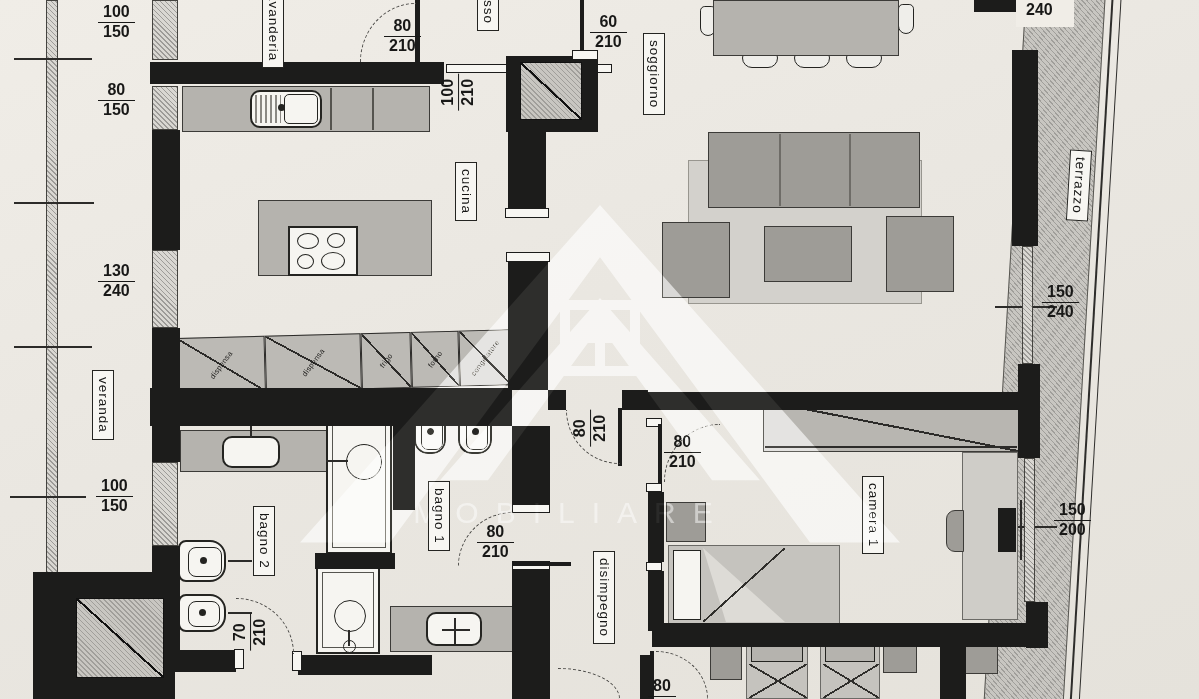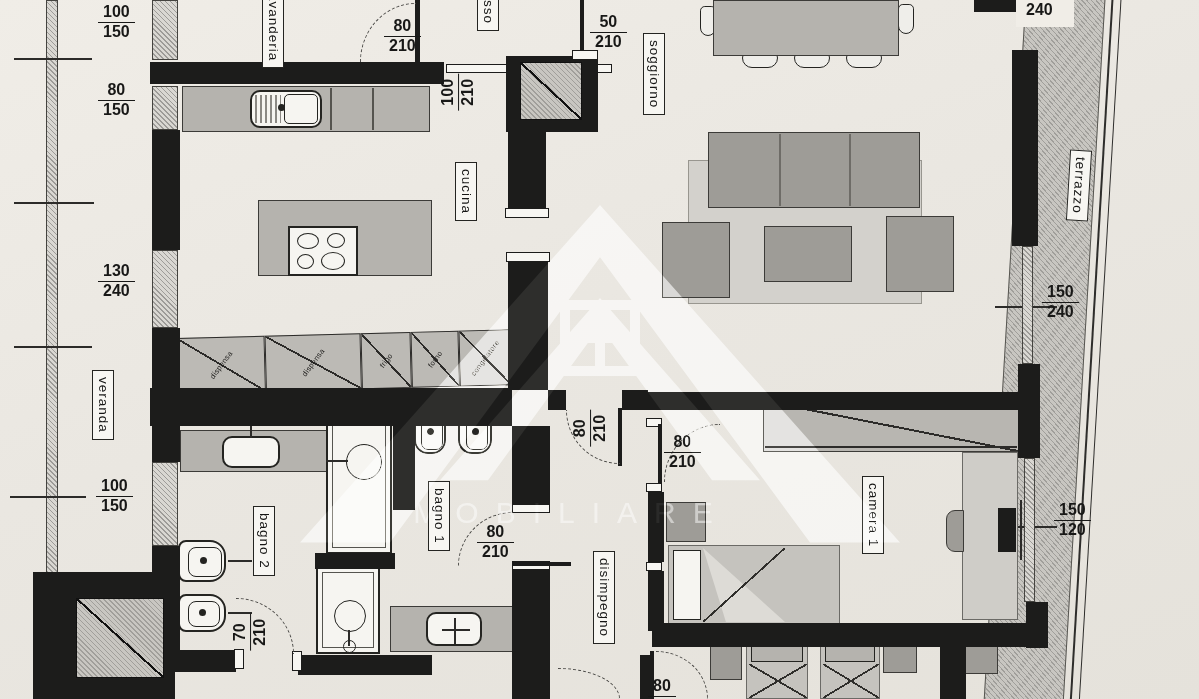--- a/index.html
+++ b/index.html
@@ -285,29 +285,29 @@
   <div class="abs" style="left:1016px;top:0;width:58px;height:27px;background:#f0ede7;"></div>
   <div class="dim single" style="left:1022px;top:2px;">
     <span class="t">240</span>
   </div>
   <div class="dim" style="left:1042px;top:284px;">
     <span class="t">150</span>
     <span class="b">240</span>
   </div>
   <div class="dim" style="left:1054px;top:502px;">
     <span class="t">150</span>
-    <span class="b">120</span>
+    <span class="b">200</span>
   </div>
 
   <div class="dim" style="left:384px;top:18px;">
     <span class="t">80</span>
     <span class="b">210</span>
   </div>
   <div class="dim" style="left:590px;top:14px;">
-    <span class="t">50</span>
+    <span class="t">60</span>
     <span class="b">210</span>
   </div>
   <div class="dim rot" style="left:440px;top:74px;">
     <span class="t">100</span>
     <span class="b">210</span>
   </div>
   <div class="dim rot" style="left:572px;top:410px;">
     <span class="t">80</span>
     <span class="b">210</span>
   </div>

